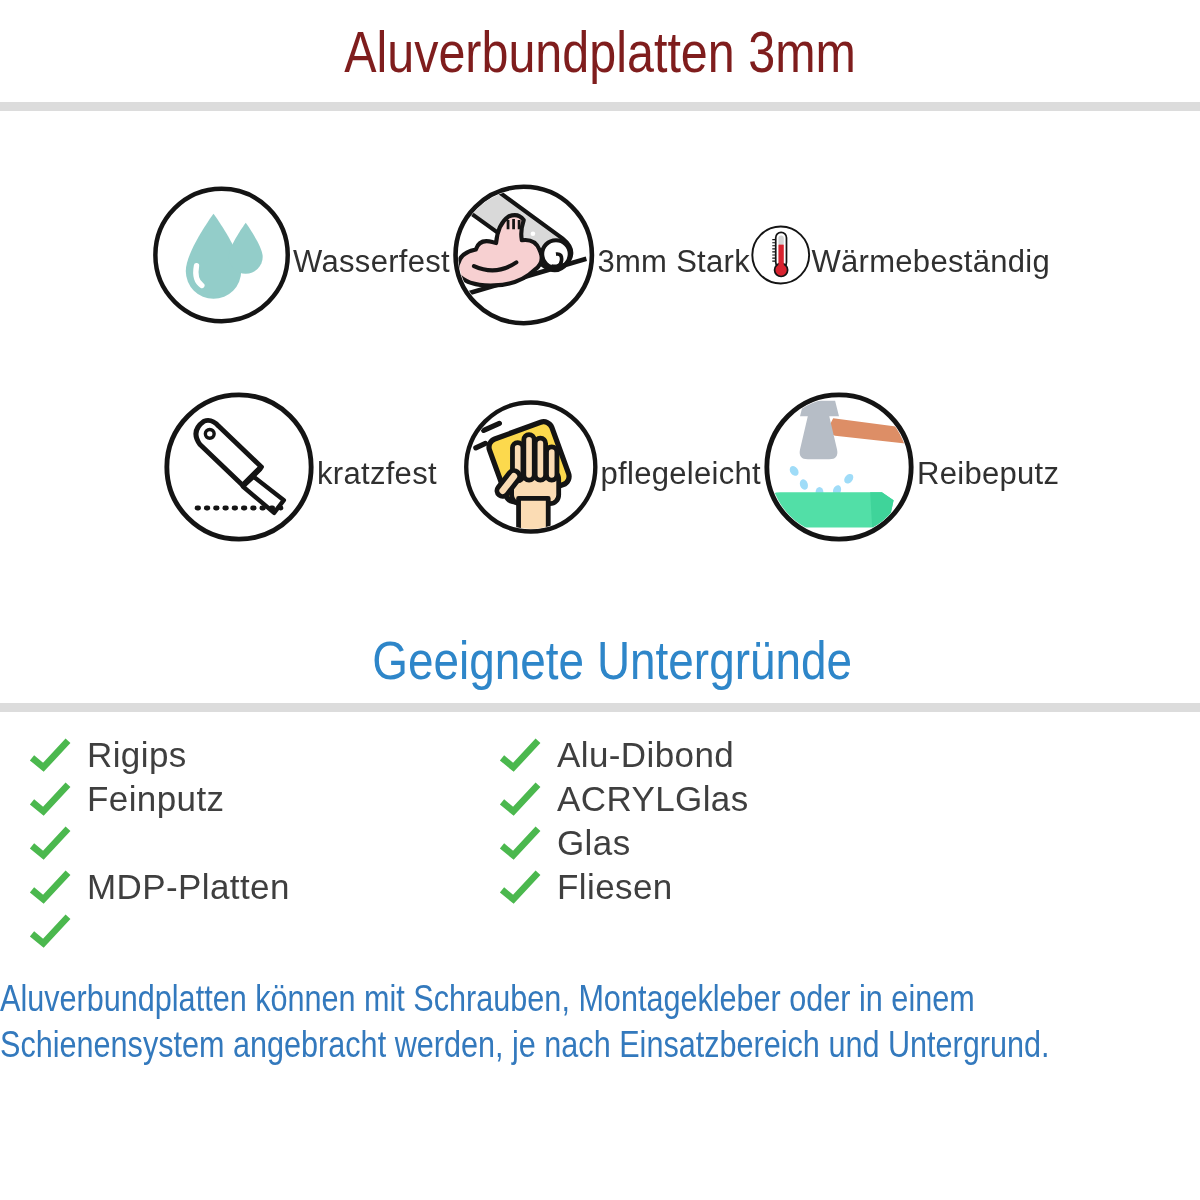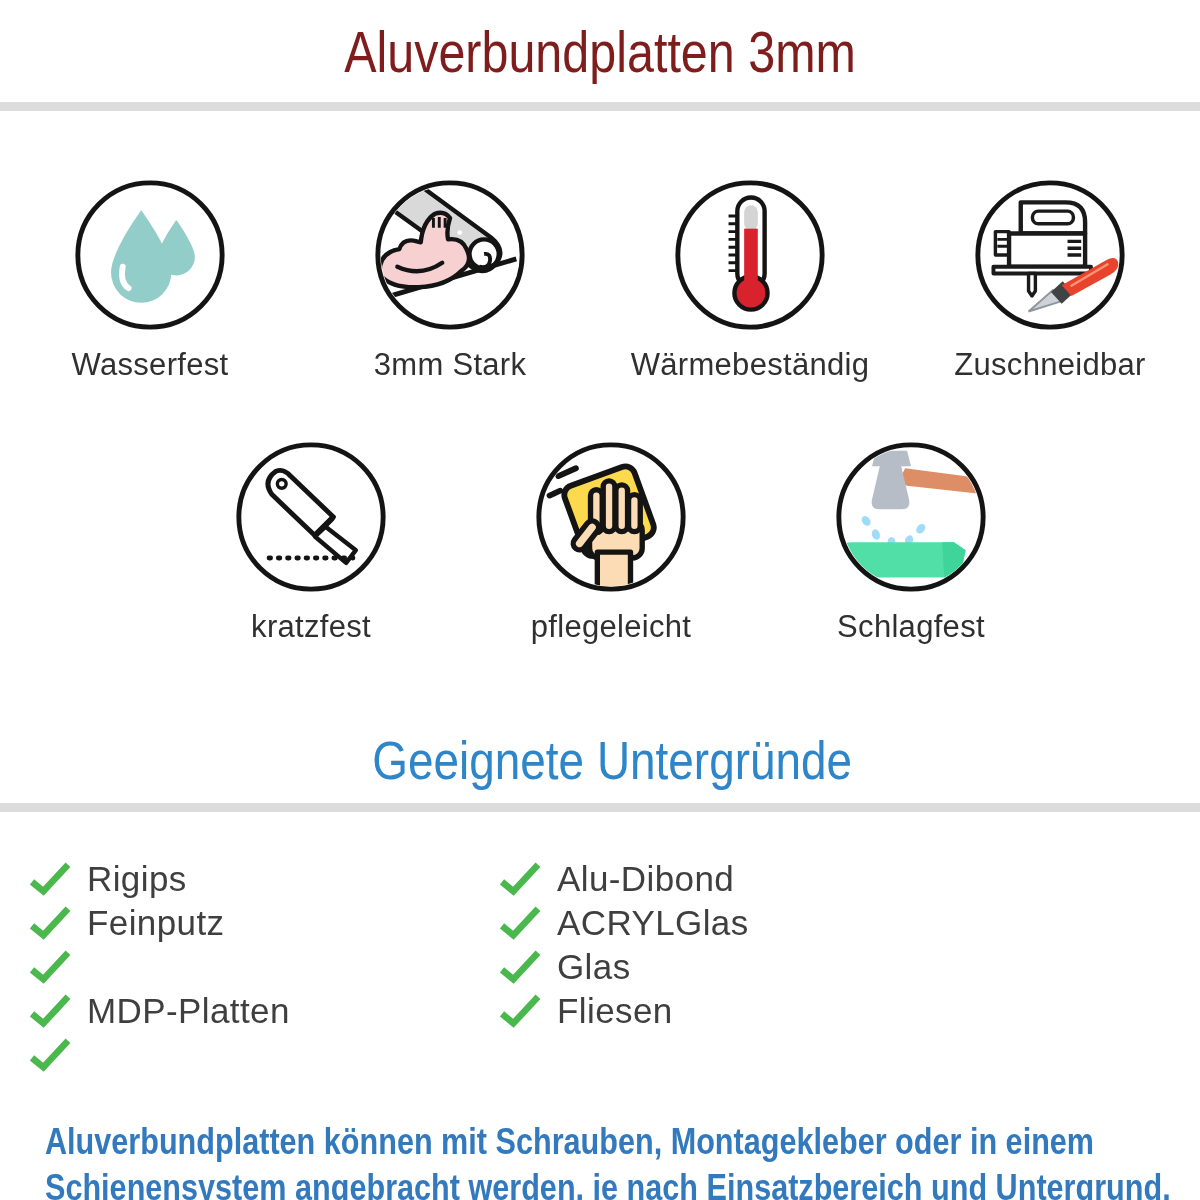--- a/index.html
+++ b/index.html
@@ -18,42 +18,42 @@
   .h1 { margin-top: 20px; font-size: 57px; color: #7f1d1d; }
   .h2 { margin-top: 84px; font-size: 54px; color: #2e86c9; padding-left: 25px; }
   .divider { width: 1200px; height: 9px; background: #dcdcdc; }
   .div1 { margin-top: 16px; }
   .div2 { margin-top: 12px; }
 
   .feat-row { display: flex; justify-content: center; }
   .feat-row-1 { margin-top: 66px; }
   .feat-row-2 { margin-top: 56px; margin-left: 22px; text-align: center; }
   .feat {
-    width: 300px; display: flex; flex-direction: column; align-items: center;
+    width: 300px; display: flex; flex-direction: row; align-items: center;
   }
   .feat svg { display: block; }
   .feat-label {
     margin-top: 14px; font-size: 31px; font-weight: 500; color: #303030;
     letter-spacing: .3px; white-space: nowrap;
   }
 
-  .checklist { display: flex; padding-left: 28px; margin-top: 45px; }
+  .checklist { display: flex; padding-left: 28px; margin-top: 21px; }
   .col-1 { width: 470px; }
   .col-2 { width: 342px; }
   .col-3 { flex: 1; }
   .check-item { display: flex; align-items: center; height: 44px; }
   .check-icon { width: 44px; height: 36px; margin-right: 15px; flex: none; }
   .check-label {
     font-size: 35px; font-weight: 500; color: #3f3f3f; letter-spacing: .4px;
     white-space: nowrap;
   }
 
   .footer-note {
-    margin-top: 42px; padding-left: 45px;
-    font-size: 36px; font-weight: 700; line-height: 46px; color: #3379bd;
+    margin-top: 23px; 
+    font-size: 36px; font-weight: 400; line-height: 46px; color: #3379bd;
     white-space: nowrap;
   }
   .footer-note .squeeze { transform-origin: 0 50%; }
 </style>
 </head>
 <body>
 
 <div class="heading h1"><span class="squeeze">Aluverbundplatten 3mm</span></div>
 <div class="divider div1"></div>
 
@@ -97,40 +97,20 @@
       <circle cx="80" cy="80" r="74" fill="#fff" stroke="#141414" stroke-width="5"></circle>
       <rect x="67" y="21" width="28" height="92" rx="14" fill="#fff" stroke="#141414" stroke-width="4.5"></rect>
       <rect x="74" y="29" width="14" height="26" rx="7" fill="#d4d4d4"></rect>
       <circle cx="81" cy="119" r="17" fill="#d8232f" stroke="#141414" stroke-width="4.5"></circle>
       <rect x="74" y="53" width="14" height="58" fill="#d8232f"></rect>
       <path d="M58 40 h8 M58 48 h8 M58 56 h8 M58 64 h8 M58 72 h8 M58 80 h8 M58 88 h8 M58 96 h8" stroke="#141414" stroke-width="3"></path>
     </svg>
     <div class="feat-label">Wärmebeständig</div>
   </div>
 
-  <div class="feat">
-    <svg width="156" height="156" viewBox="0 0 160 160">
-      <circle cx="80" cy="80" r="74" fill="#fff" stroke="#141414" stroke-width="5"></circle>
-      <g stroke="#1a1a1a" stroke-width="4.5" fill="#fff" stroke-linejoin="round">
-        <path d="M50 26 H96 Q116 26 116 46 V58 H50 Z"></path>
-        <rect x="62" y="35" width="42" height="13" rx="6" stroke-width="3.5"></rect>
-        <rect x="24" y="56" width="14" height="24" stroke-width="3.5"></rect>
-        <rect x="38" y="58" width="78" height="34"></rect>
-        <path d="M98 66 h14 M98 73 h14 M98 80 h14" stroke-width="3.5"></path>
-        <path d="M26 64 h12 M26 71 h12" stroke-width="3"></path>
-        <rect x="22" y="92" width="100" height="7" stroke-width="4"></rect>
-        <path d="M58 99 h7 v18 l-3.5 5 l-3.5 -5 Z" stroke-width="3.5"></path>
-      </g>
-      <polygon points="58,138 83,116 93,127" fill="#cdd2d8" stroke="#8f969e" stroke-width="2"></polygon>
-      <polygon points="81,118 93,107 104,119 92,130" fill="#3f4346"></polygon>
-      <path d="M92 111 L138 85 Q148 80 150 88 Q151 95 142 100 L102 122 Z" fill="#e8432c"></path>
-      <path d="M101 112 L140 89" stroke="#ff9574" stroke-width="2.5" fill="none"></path>
-    </svg>
-    <div class="feat-label">Zuschneidbar</div>
-  </div>
 </div>
 
 <div class="feat-row feat-row-2">
 
   <div class="feat">
     <svg width="156" height="156" viewBox="0 0 160 160">
       <circle cx="80" cy="80" r="74" fill="#fff" stroke="#141414" stroke-width="5"></circle>
       <g stroke="#141414" fill="#fff" stroke-linejoin="round" stroke-linecap="round">
         <path d="M44 33 Q30 43 40 57 L84 99 L103 80 L59 38 Q52 30 44 33 Z" stroke-width="5"></path>
         <circle cx="50" cy="46" r="4.5" stroke-width="3.5"></circle>
@@ -186,21 +166,21 @@
           <ellipse cx="34" cy="84" rx="4" ry="5.5" transform="rotate(-35 34 84)"></ellipse>
           <ellipse cx="44" cy="98" rx="4" ry="5.5" transform="rotate(-20 44 98)"></ellipse>
           <ellipse cx="60" cy="106" rx="4" ry="5.5"></ellipse>
           <ellipse cx="78" cy="104" rx="4" ry="5.5" transform="rotate(20 78 104)"></ellipse>
           <ellipse cx="90" cy="92" rx="4" ry="5.5" transform="rotate(40 90 92)"></ellipse>
         </g>
         <path d="M10 114 Q8 106 20 106 H124 L136 114 L130 142 H14 Z" fill="#52dfa7"></path>
         <path d="M112 106 H124 L136 114 L130 142 H114 Z" fill="#3fd49a"></path>
       </g>
     </svg>
-    <div class="feat-label">Schlagfest</div>
+    <div class="feat-label">Reibeputz</div>
   </div>
 </div>
 
 <div class="heading h2"><span class="squeeze">Geeignete Untergründe</span></div>
 <div class="divider div2"></div>
 
 <div class="checklist">
   <div class="col-1">
     <div class="check-item">
       <svg class="check-icon" viewBox="0 0 46 38">

